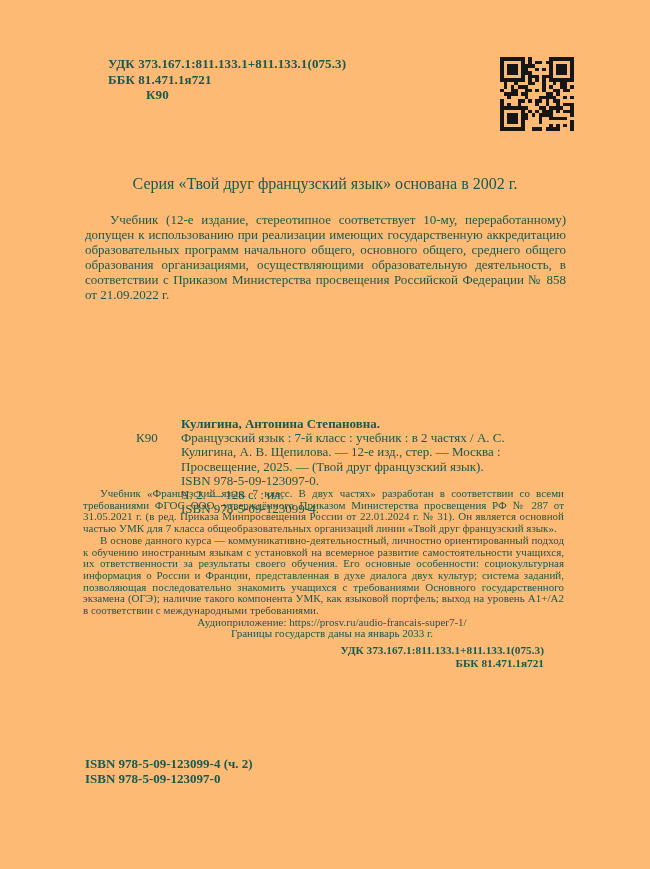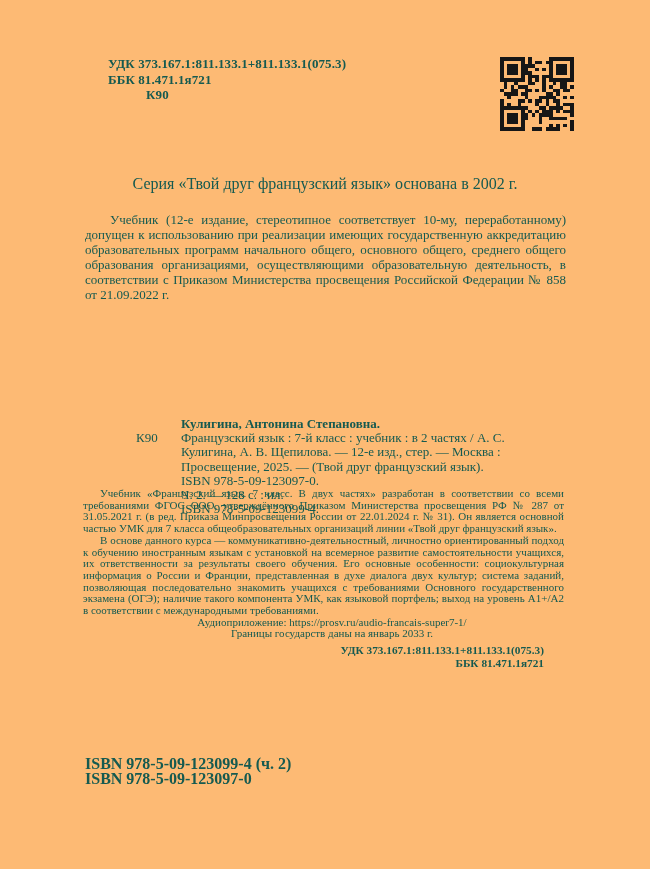--- a/index.html
+++ b/index.html
@@ -38,21 +38,21 @@
   .card-k90 { position: absolute; left: 0; top: 0; }
   .card-line { margin-left: 45px; }
 
   
   .annotation { position: absolute; top: 488px; left: 83px; width: 481px; font-size: 11px; line-height: 11.7px; }
   .annotation p { margin: 0; text-align: justify; text-indent: 17px; }
   .annotation p.noj { text-align: center; }
   .ann-refs { margin-top: 4px; padding-right: 20px; text-align: right; font-weight: bold; font-size: 11.3px; line-height: 13px; }
 
   
-  .footer { position: absolute; top: 757px; left: 85px; width: 481px; display: flex; font-size: 16px; line-height: 14.5px; }
+  .footer { position: absolute; top: 757px; left: 85px; width: 481px; display: flex; font-size: 13px; line-height: 14.5px; }
   .footer-left { width: 268px; font-weight: bold; }
   .footer-right { flex: 1; padding-right: 18px; }
   .fr-indent { padding-left: 14px; }
 </style>
 </head>
 <body>
 
 <div class="page">
 
   <div class="head-block">

